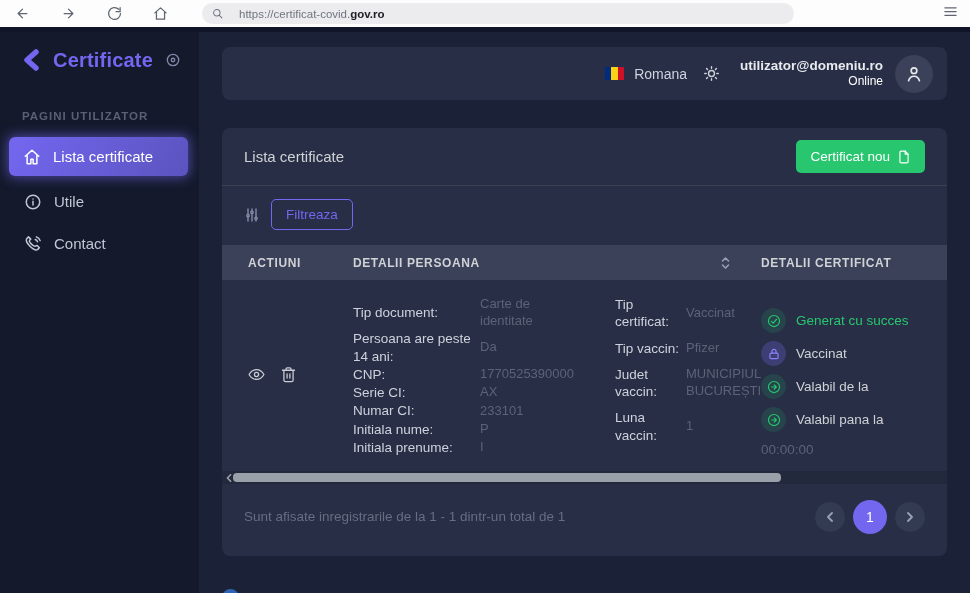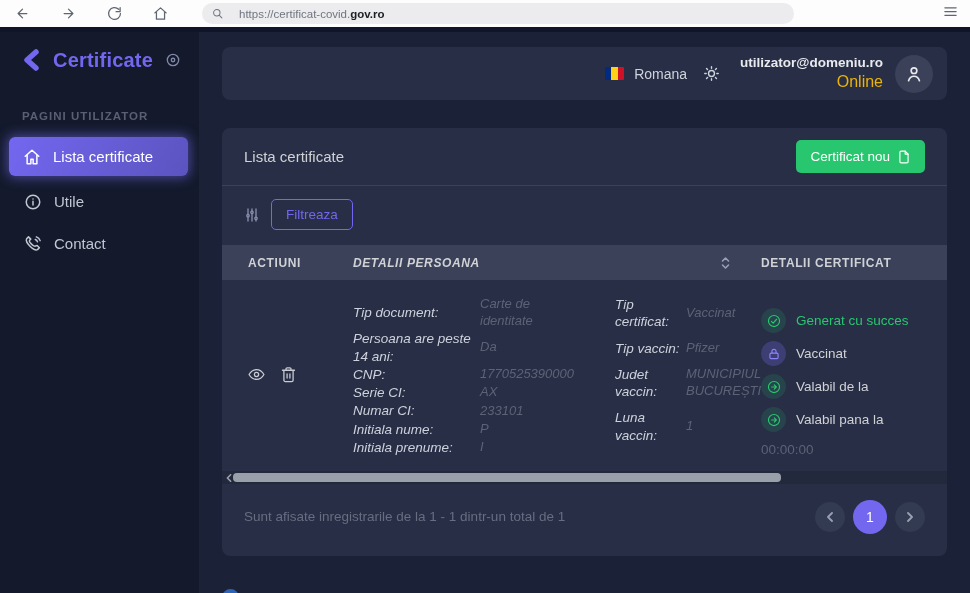--- a/index.html
+++ b/index.html
@@ -46,21 +46,21 @@
 
   .header-card { height:53px; background:#272e45; border-radius:8px; display:flex; align-items:center;
     justify-content:flex-end; padding:0 14px; }
   .flag { width:19px; height:13px; display:flex; border-radius:1px; overflow:hidden; flex:0 0 auto; }
   .flag i { flex:1; } .flag .b{background:#002b7f;} .flag .y{background:#fcd116;} .flag .r{background:#ce1126;}
   .lang { color:#cfd3dc; font-size:14px; margin:0 16px 0 10px; }
   .theme-toggle { color:#cfd3dc; display:flex; }
   .theme-toggle svg { width:17px; height:17px; }
   .user-block { text-align:right; margin:0 12px 0 20px; line-height:1.25; }
   .user-email { color:#e9eaee; font-size:13.5px; font-weight:bold; }
-  .user-status { color:#eab308; font-size:16px; }
+  .user-status { color:#ffffff; font-size:12px; }
   .avatar { width:38px; height:38px; border-radius:50%; background:#3a4158; position:relative;
     display:flex; align-items:center; justify-content:center; color:#e9eaee; }
   .avatar svg { width:20px; height:20px; }
 
   
   .list-card { margin-top:28px; background:#272e45; border-radius:8px; overflow:hidden; }
   .card-title-row { height:57px; display:flex; align-items:center; justify-content:space-between;
     padding:0 22px; }
   .card-title { color:#d0d2d6; font-size:15px; font-weight:500; }
   .new-btn { background:#28c76f; color:#fff; border:none; border-radius:5px; font-size:13.5px;
@@ -79,21 +79,21 @@
   .sliders-icon svg { width:16px; height:16px; }
   .filter-btn { background:transparent; border:1px solid #7367f0; color:#7367f0; border-radius:5px;
     font-size:13.5px; padding:7px 14px; cursor:pointer; font-family:inherit; }
 
   
   .table { width:100%; }
   .t-head { height:35px; background:#3a4159; display:flex; align-items:center;
     font-size:12px; font-weight:bold; letter-spacing:.6px; color:#d0d2d6; white-space:nowrap; }
   .t-row { display:flex; padding:12px 0 14px; min-height:160px; }
   .col-actions { width:131px; flex:0 0 auto; padding-left:26px; }
-  .col-person  { width:408px; flex:0 0 auto; display:flex;font-style:italic; }
+  .col-person  { width:408px; flex:0 0 auto; display:flex; }
   .col-cert    { flex:1; overflow:hidden; }
   .t-head .col-person { align-items:center; justify-content:space-between; }
   .sort-icon { color:#9aa0b4; margin-right:30px; display:flex; }
   .sort-icon svg { width:11px; height:14px; }
   .t-row .col-actions { display:flex; align-items:center; gap:15px; color:#c9ccd4; }
   .t-row .col-actions svg { width:17px; height:17px; cursor:pointer; }
   .pairs { display:grid; grid-auto-rows:min-content; row-gap:1px; padding-top:4px; }
   .pair { display:flex; align-items:center; }
   .pair .lbl { color:#ced2dc; font-size:13.5px; line-height:1.28; }
   .pair .val { color:#5c6377; font-size:13px; line-height:1.28; }

